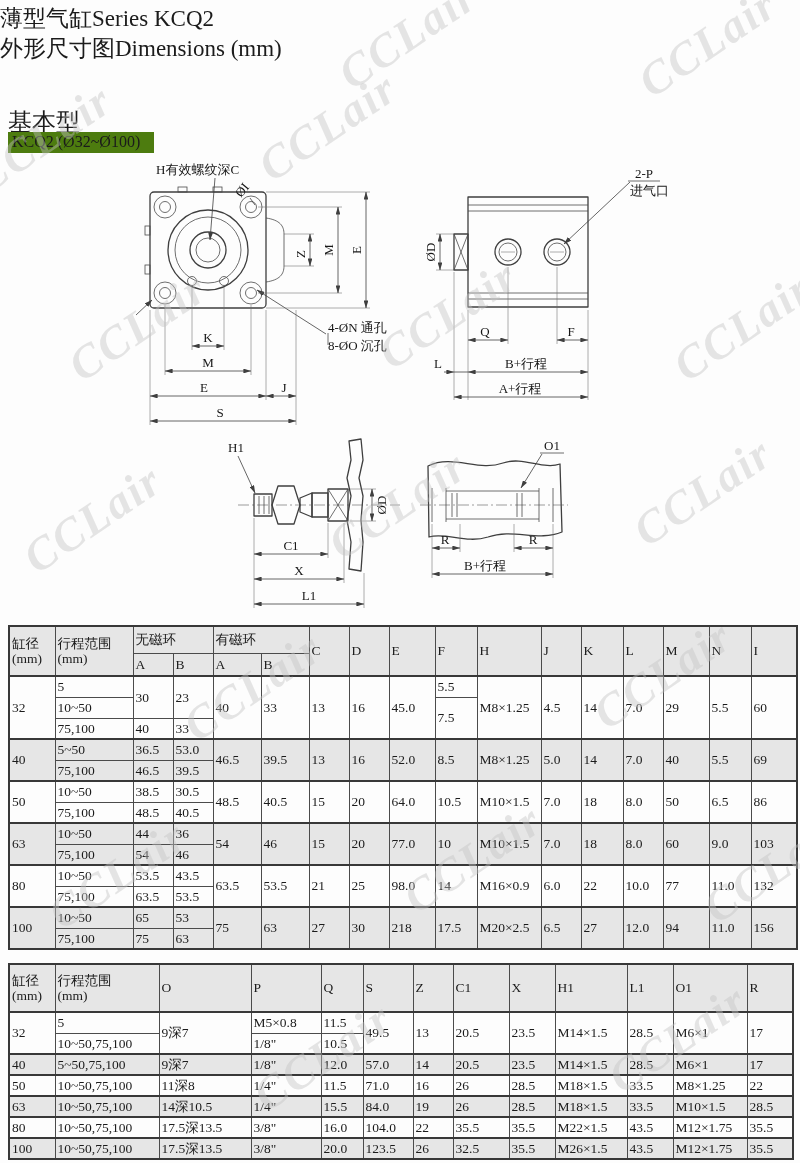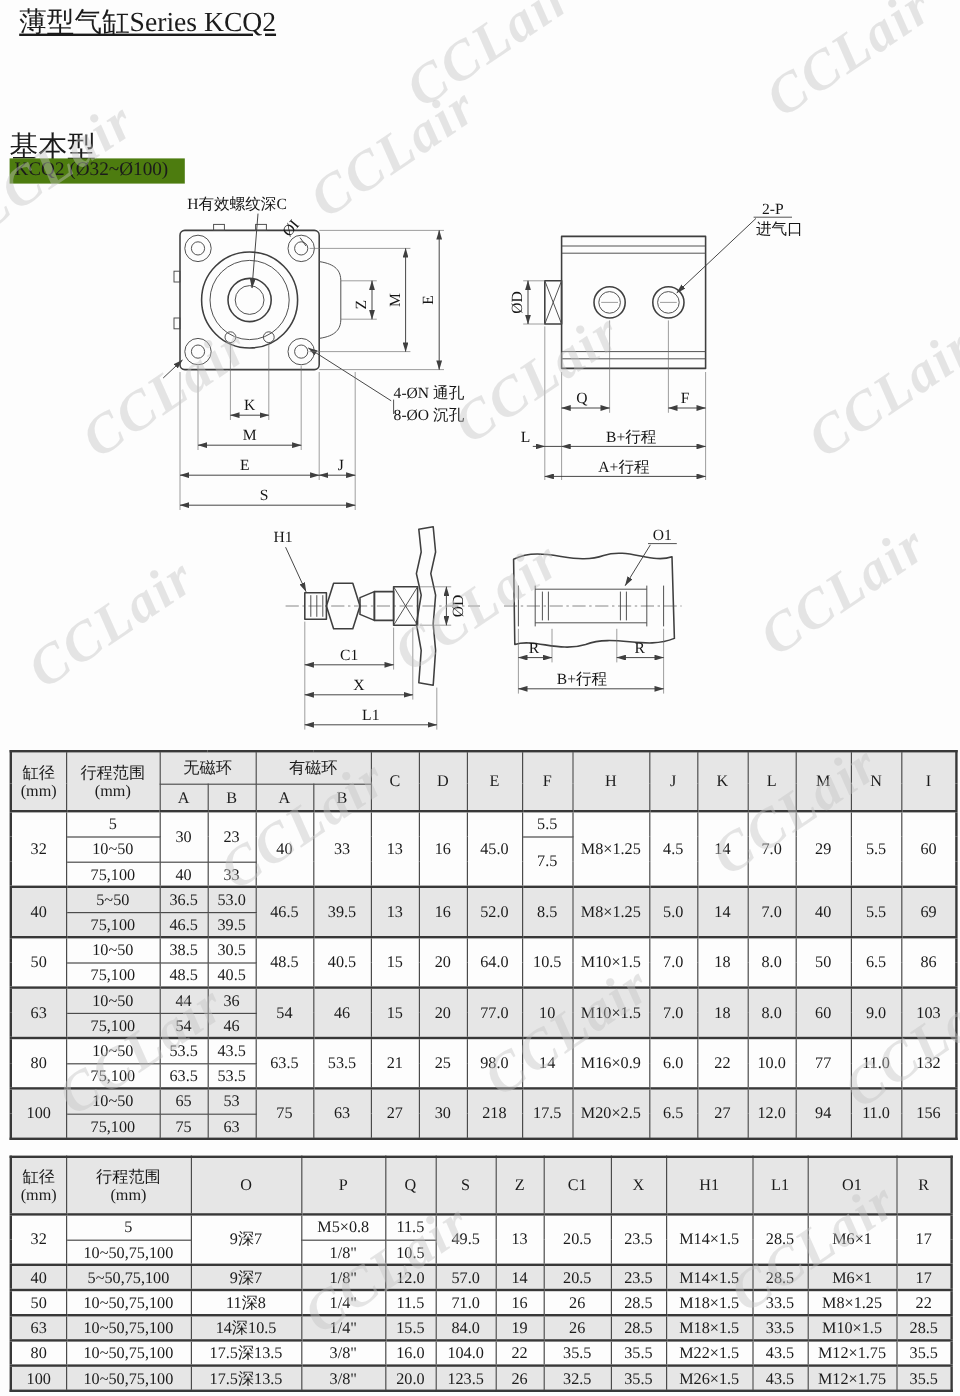--- a/index.html
+++ b/index.html
@@ -2,33 +2,33 @@
 <html><head>
 <meta charset="utf-8">
 <style>
   *{box-sizing:border-box;}
   html,body{margin:0;padding:0;}
   body{width:800px;height:1163px;position:relative;overflow:hidden;background:#fdfdfd;
        color:#1b1b1b;font-family:"Liberation Serif","DejaVu Serif",serif;}
   .wm{position:absolute;font-family:"Liberation Serif",serif;font-weight:bold;font-style:italic;
       font-size:46px;color:#c4c4c4;opacity:.42;transform:rotate(-34deg);letter-spacing:2px;
       z-index:3;pointer-events:none;white-space:nowrap;}
-  .title{position:absolute;left:16px;top:4px;font-size:23px;line-height:1.3;z-index:1;text-decoration:underline;}
+  .title{position:absolute;left:0;top:4px;font-size:23px;line-height:1.3;z-index:1;}
   .subtitle{position:absolute;left:8px;top:106px;font-size:24px;z-index:1;}
   .badge{position:absolute;left:8px;top:132px;font-size:16px;background:#4d7c0f;
          padding:1px 14px 2px 4px;z-index:1;}
   svg.drawing{position:absolute;left:8px;top:160px;z-index:1;}
   svg .ol{fill:none;stroke:#3f3f3f;stroke-width:1.3;stroke-linejoin:round;}
   svg .th{fill:none;stroke:#4a4a4a;stroke-width:.8;}
   svg .dm{fill:none;stroke:#3f3f3f;stroke-width:.8;}
   svg .ex{fill:none;stroke:#6d6d6d;stroke-width:.55;}
   svg .cl{fill:none;stroke:#5a5a5a;stroke-width:.6;stroke-dasharray:11 3 2 3;}
   svg text{font-family:"Liberation Serif",serif;font-size:13px;fill:#161616;}
   table{position:absolute;left:8px;width:784px;border-collapse:collapse;table-layout:fixed;
-        text-align:center;z-index:2;border:2px solid #383838;font-size:13.5px;}
+        text-align:left;z-index:2;border:2px solid #383838;font-size:13.5px;}
   .t1{top:625px;}
   .t2{top:963px;}
   td,th{border:1px solid #4b4b4b;padding:0 2px;font-weight:normal;height:21px;
         line-height:1.12;vertical-align:middle;overflow:hidden;}
   tr.hdr1 th{height:27px;}
   tr.hdr2 th{height:23px;border-bottom:2px solid #383838;}
   .t2 tr.hdrS th{height:48px;border-bottom:2px solid #383838;}
   tr.shade td, tr.shade th, th.sh, td.sh{background:#e6e6e6;}
   tr.grp td{border-top:2px solid #383838;}
   .u{display:block;}
@@ -49,20 +49,21 @@
 <span class="wm" style="left:175px;top:660px">CCLair</span>
 <span class="wm" style="left:585px;top:648px">CCLair</span>
 <span class="wm" style="left:40px;top:848px">CCLair</span>
 <span class="wm" style="left:395px;top:832px">CCLair</span>
 <span class="wm" style="left:695px;top:842px">CCLair</span>
 <span class="wm" style="left:245px;top:1030px">CCLair</span>
 <span class="wm" style="left:600px;top:1012px">CCLair</span>
 
 <div class="title">
   <div>薄型气缸Series KCQ2</div>
+  <div>外形尺寸图Dimensions (mm)</div>
 </div>
 <div class="subtitle">基本型</div>
 <div class="badge">KCQ2 (Ø32~Ø100)</div>
 
 <svg class="drawing" width="784" height="460" viewBox="0 0 784 460">
   <defs>
     <marker id="ar" viewBox="0 0 10 6" refX="9.5" refY="3" markerWidth="10" markerHeight="6" orient="auto-start-reverse">
       <path d="M0,0 L10,3 L0,6 Z" fill="#3f3f3f"></path>
     </marker>
   </defs>

